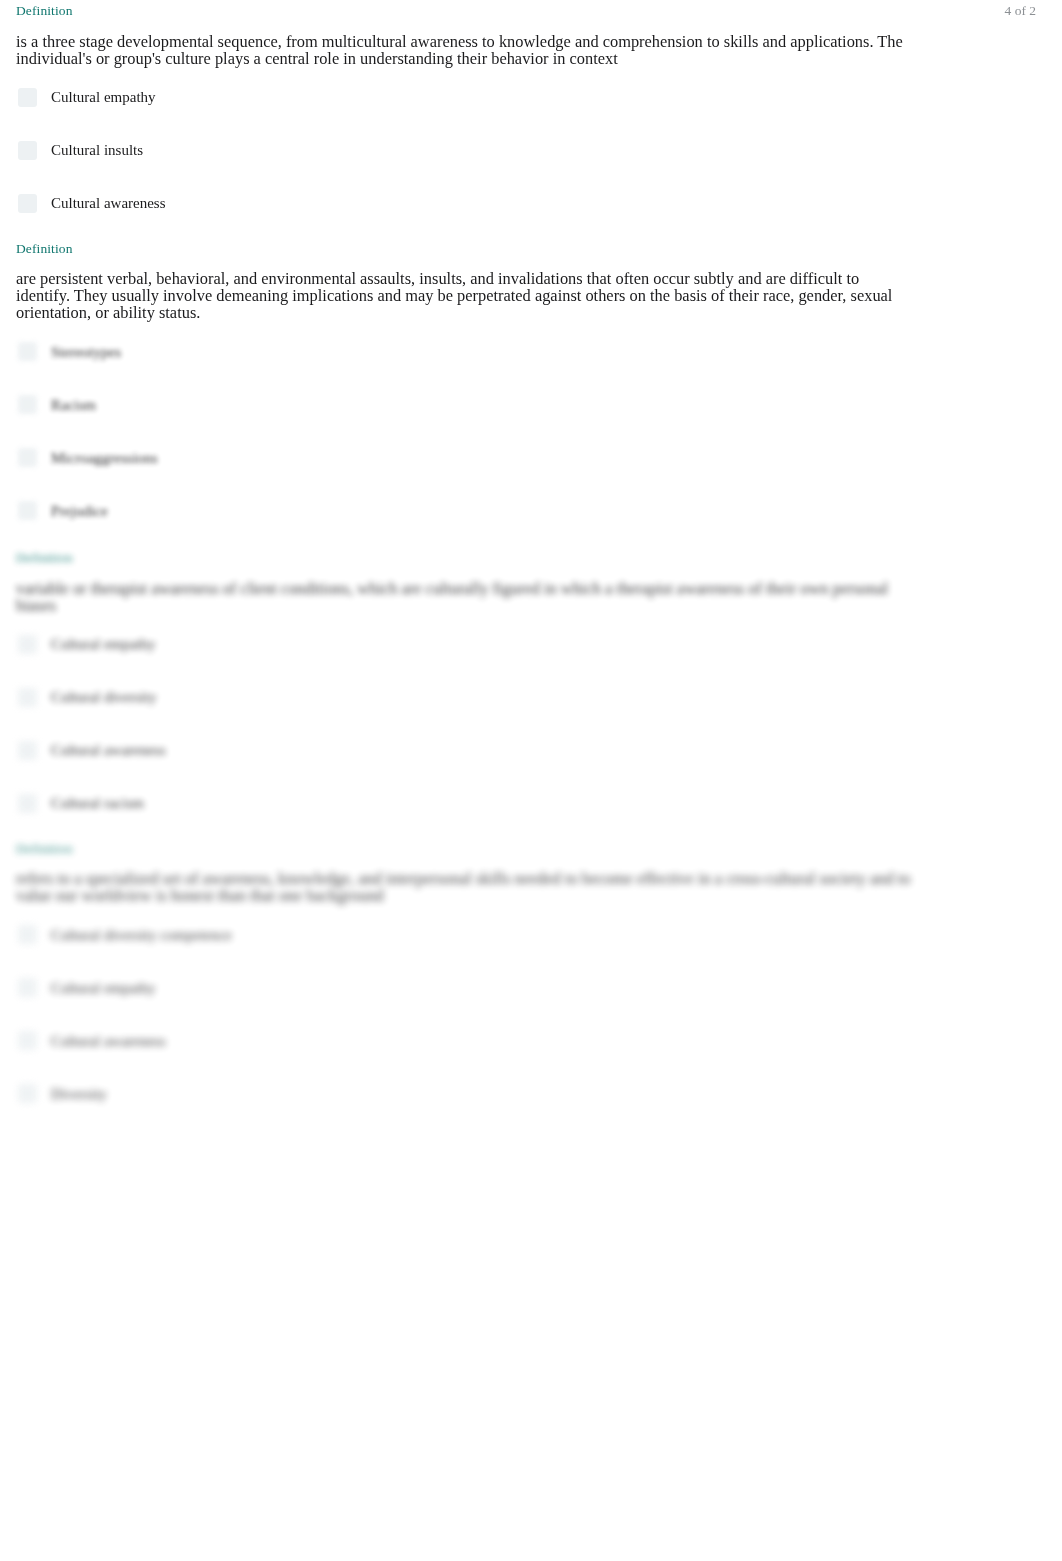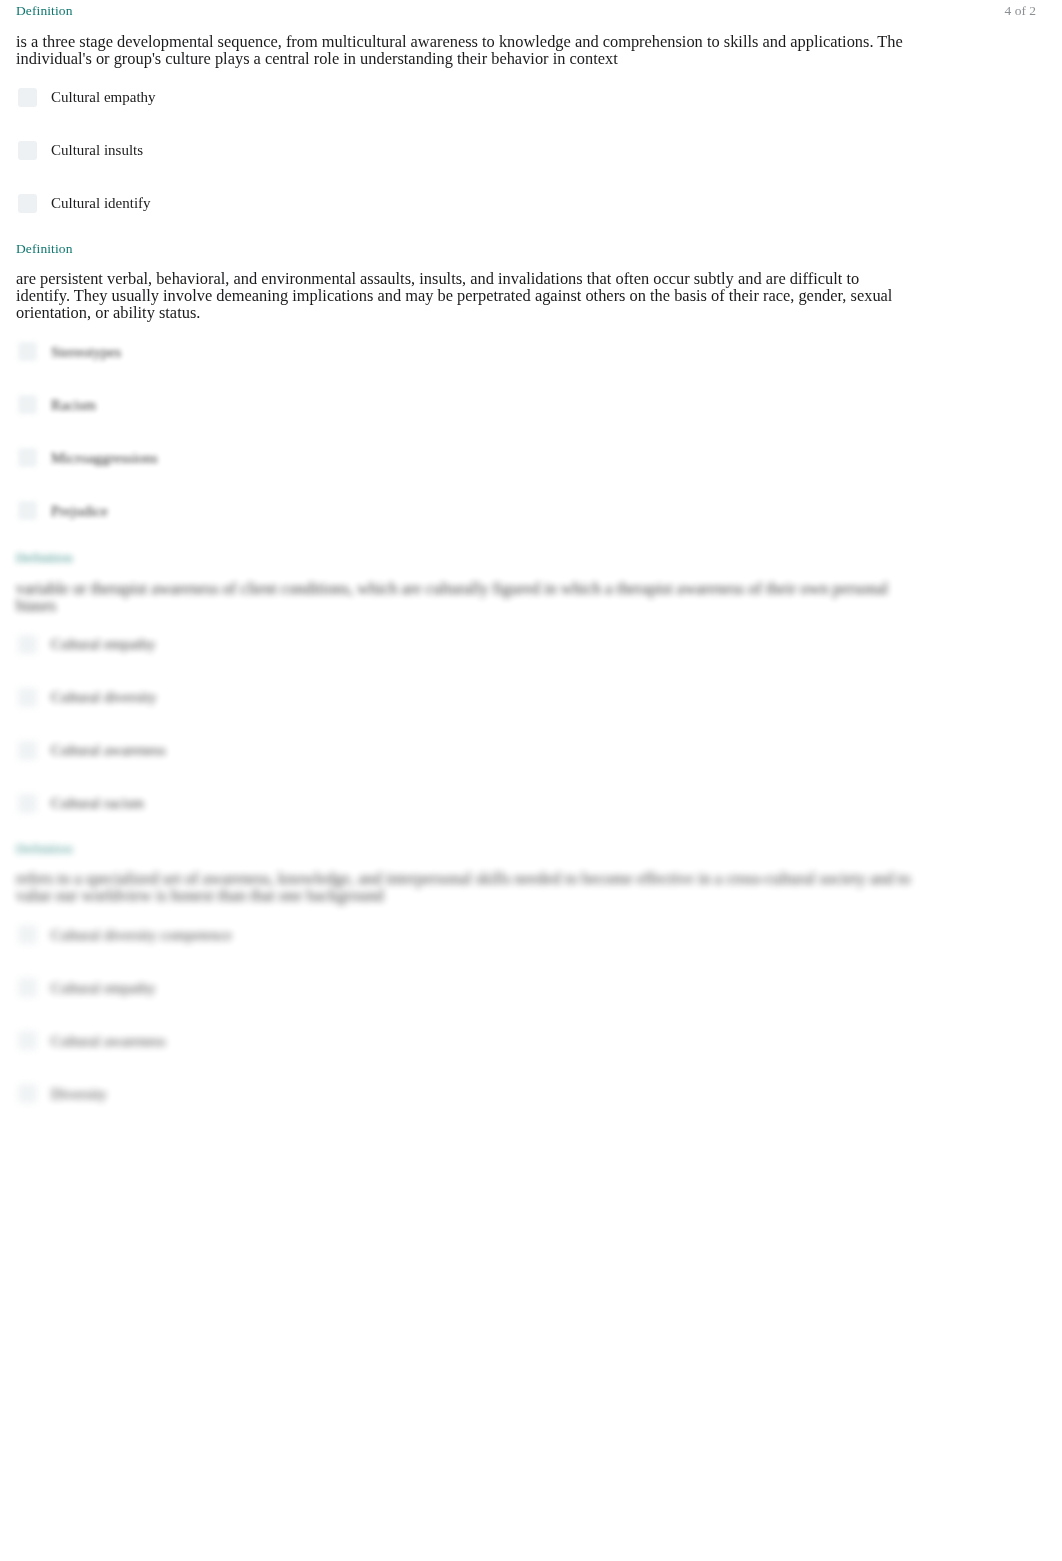--- a/index.html
+++ b/index.html
@@ -118,21 +118,21 @@
       <div class="q-option">
         <span class="opt-marker"></span>
         <span class="opt-label">Cultural empathy</span>
       </div>
       <div class="q-option">
         <span class="opt-marker"></span>
         <span class="opt-label">Cultural insults</span>
       </div>
       <div class="q-option">
         <span class="opt-marker"></span>
-        <span class="opt-label">Cultural identify</span>
+        <span class="opt-label">Cultural awareness</span>
       </div>
     </div>
   </div>
 
   <div class="q-block" id="block-1">
     <div class="q-head">
       <span class="q-kind">Definition</span>
       <span class="q-counter counter-blur">&nbsp;&nbsp;&nbsp;&nbsp;</span>
     </div>
     <div class="q-prompt">are persistent verbal, behavioral, and environmental assaults, insults, and invalidations that often occur subtly and are difficult to identify. They usually involve demeaning implications and may be perpetrated against others on the basis of their race, gender, sexual orientation, or ability status.</div>

